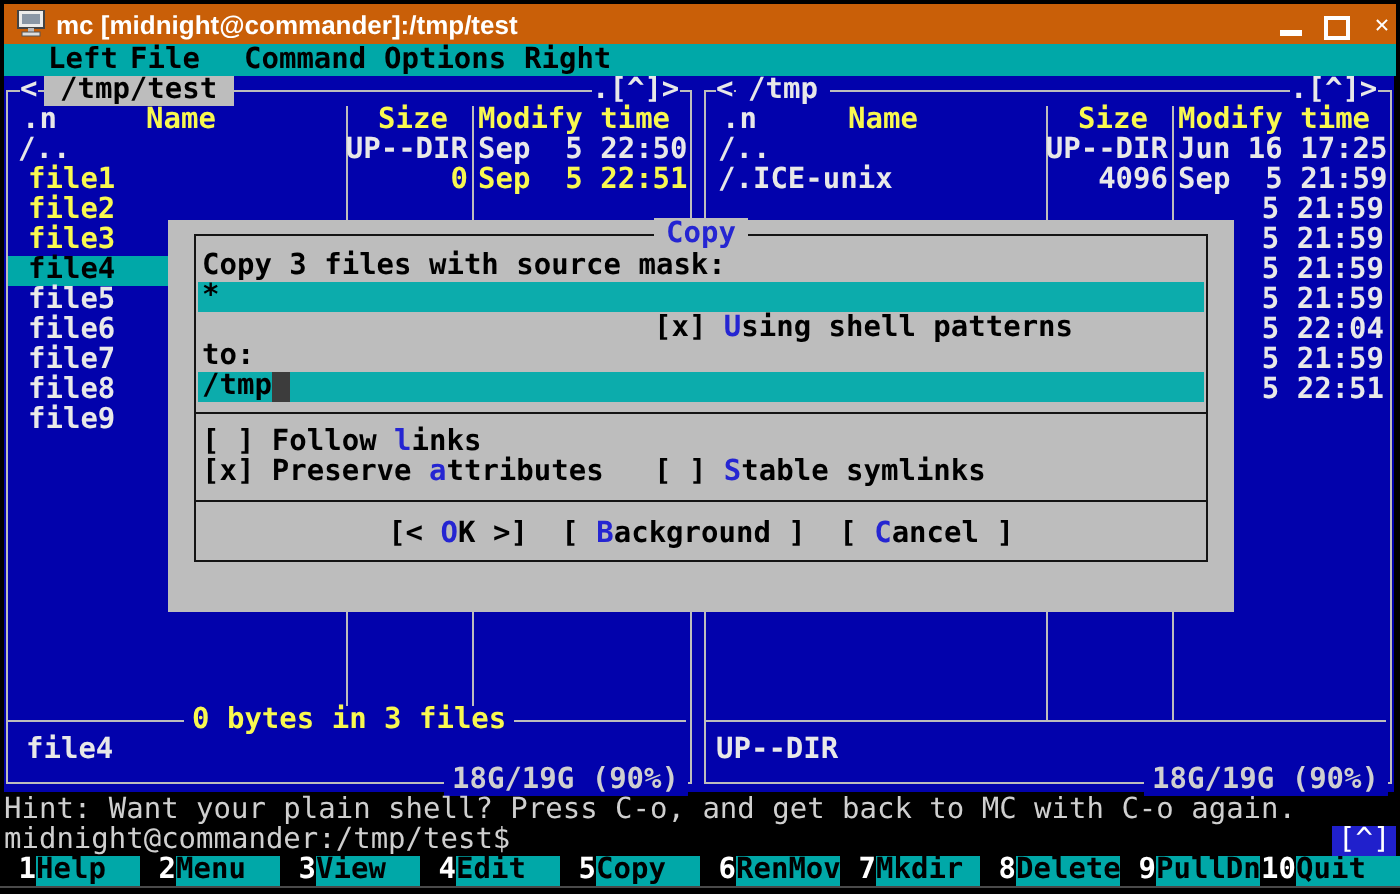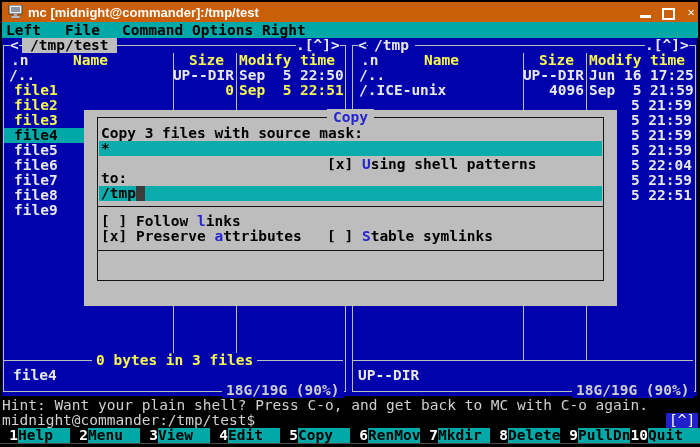--- a/index.html
+++ b/index.html
@@ -62,21 +62,21 @@
       <rect x="6" y="9" width="3" height="2" fill="#BBB"></rect>
       <rect x="3" y="11" width="9" height="2" fill="#DDD" stroke="#555" stroke-width="0.5"></rect>
     </svg>
     <div class="wtitle">mc [midnight@commander]:/tmp/test</div>
     <div class="minbtn"></div>
     <div class="maxbtn"></div>
     <div class="closebtn">✕</div>
   </div>
 
   <div class="abs menubar">
-    <div class="menuitem" style="left:4px;">Left</div>
+    <div class="menuitem" style="left:22px;">Left</div>
     <div class="menuitem" style="left:63px;">File</div>
     <div class="menuitem" style="left:120px;text-align:center;">Command</div>
     <div class="menuitem" style="left:190px;">Options</div>
     <div class="menuitem" style="left:260px;">Right</div>
   </div>
 
   <div class="abs panelsbg"></div>
 
   <div>
     <div class="frame" style="left:3px;top:45px;width:341px;height:345px;"></div>
@@ -195,20 +195,25 @@
 
     <div class="t k" style="left:243px;top:47px;"><span>[x] </span><span class="hot">U</span><span>sing shell patterns</span></div>
 
     <div class="t k" style="left:17px;top:61px;">to:</div>
     <div class="dinput" style="top:76px;"><span>/tmp</span><span class="cursorblk"></span></div>
 
     <div class="t k" style="left:17px;top:104px;"><span>[ ] Follow </span><span class="hot">l</span><span>inks</span></div>
     <div class="t k" style="left:17px;top:119px;"><span>[x] Preserve </span><span class="hot">a</span><span>ttributes</span></div>
     <div class="t k" style="left:243px;top:119px;"><span>[ ] </span><span class="hot">S</span><span>table symlinks</span></div>
 
+    <div class="btnrow">
+      <span class="dbtn"><span>[&lt; </span><span class="hot">O</span><span>K &gt;]</span></span>
+      <span class="dbtn"><span>[ </span><span class="hot">B</span><span>ackground ]</span></span>
+      <span class="dbtn"><span>[ </span><span class="hot">C</span><span>ancel ]</span></span>
+    </div>
   </div>
 
   <div class="t g n400" style="left:2px;top:413px;">midnight@commander:/tmp/test$</div>
 
   <div class="t g n400" style="left:2px;top:398px;">Hint: Want your plain shell? Press C-o, and get back to MC with C-o again.</div>
   <div class="badge n400">[^]</div>
 
   <div>
     <div class="fkey" style="left:0px;width:70px;">
         <span class="fnum">1</span>

